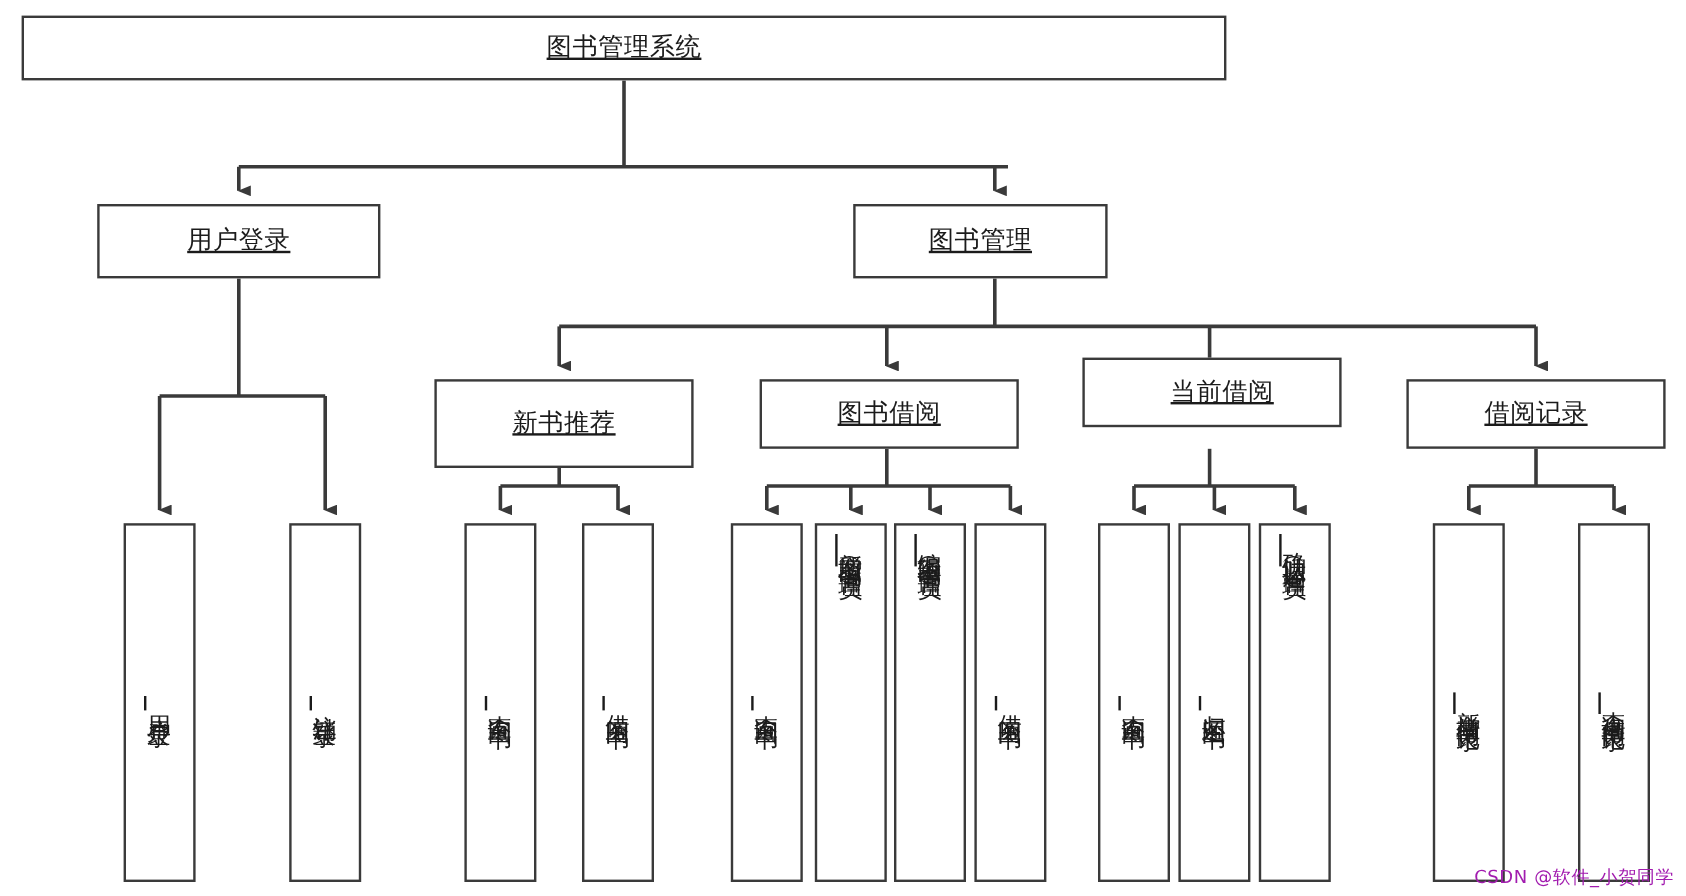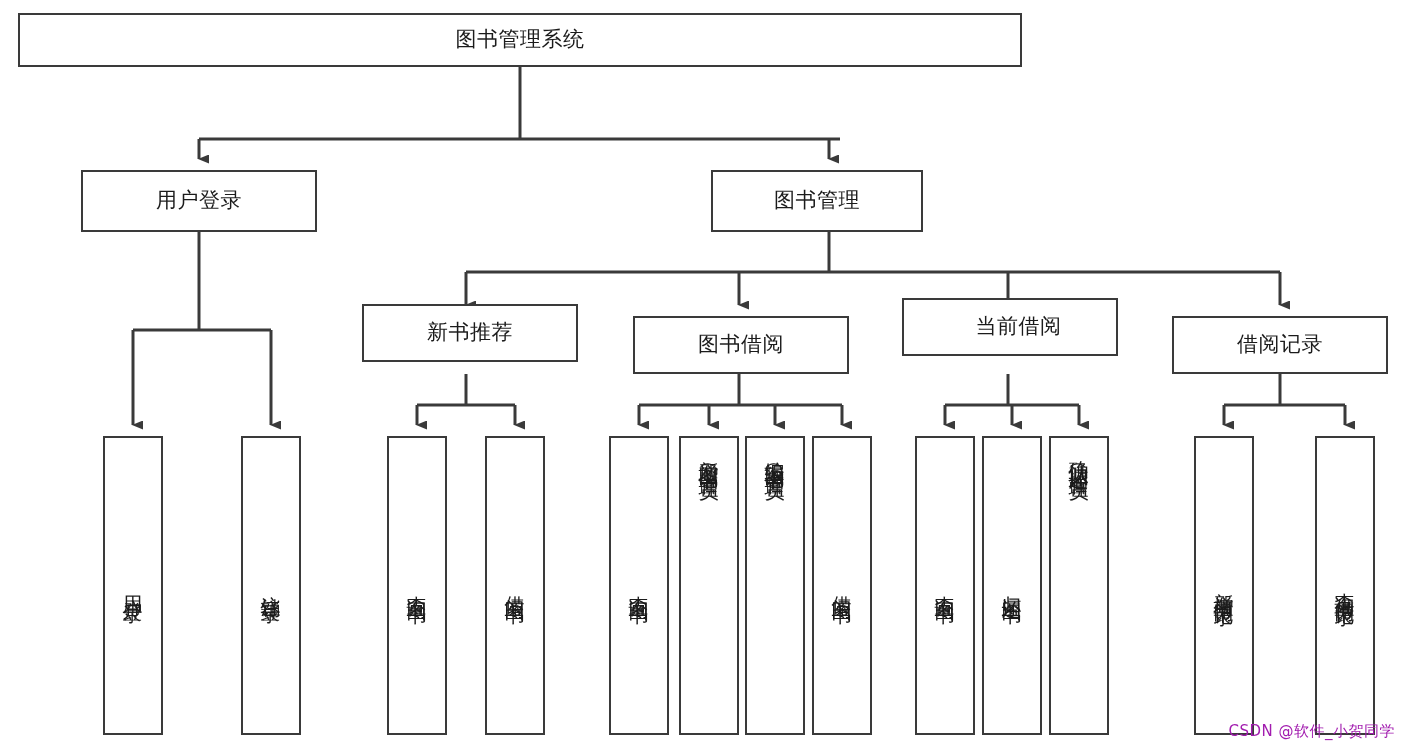--- a/index.html
+++ b/index.html
@@ -34,20 +34,21 @@
     align-items: center;
     justify-content: center;
     color: #1b1b1b;
     z-index: 2;
   }
   .node .label {
     display: block;
     text-align: left;
     line-height: 1.12;
     letter-spacing: 0.5px;
+    text-decoration: underline;
   }
   
   .node.horiz .label {
     font-size: 21px;
     white-space: nowrap;
   }
   
   .node.vert {
     align-items: flex-start;
     padding-top: 7px;
@@ -135,21 +136,21 @@
   </div>
 
   <div class="node horiz" style="left:81px; top:170px; width:236px; height:62px;">
     <span class="label">用户登录</span>
   </div>
 
   <div class="node horiz" style="left:711px; top:170px; width:212px; height:62px;">
     <span class="label">图书管理</span>
   </div>
 
-  <div class="node horiz" style="left:362px; top:304px; width:216px; height:58px;">
+  <div class="node horiz" style="left:362px; top:316px; width:216px; height:74px;">
     <span class="label">新书推荐</span>
   </div>
 
   <div class="node horiz" style="left:633px; top:316px; width:216px; height:58px;">
     <span class="label">图书借阅</span>
   </div>
 
   <div class="node horiz" style="left:902px; top:298px; width:216px; height:58px;padding-left:17px;">
     <span class="label">当前借阅</span>
   </div>

